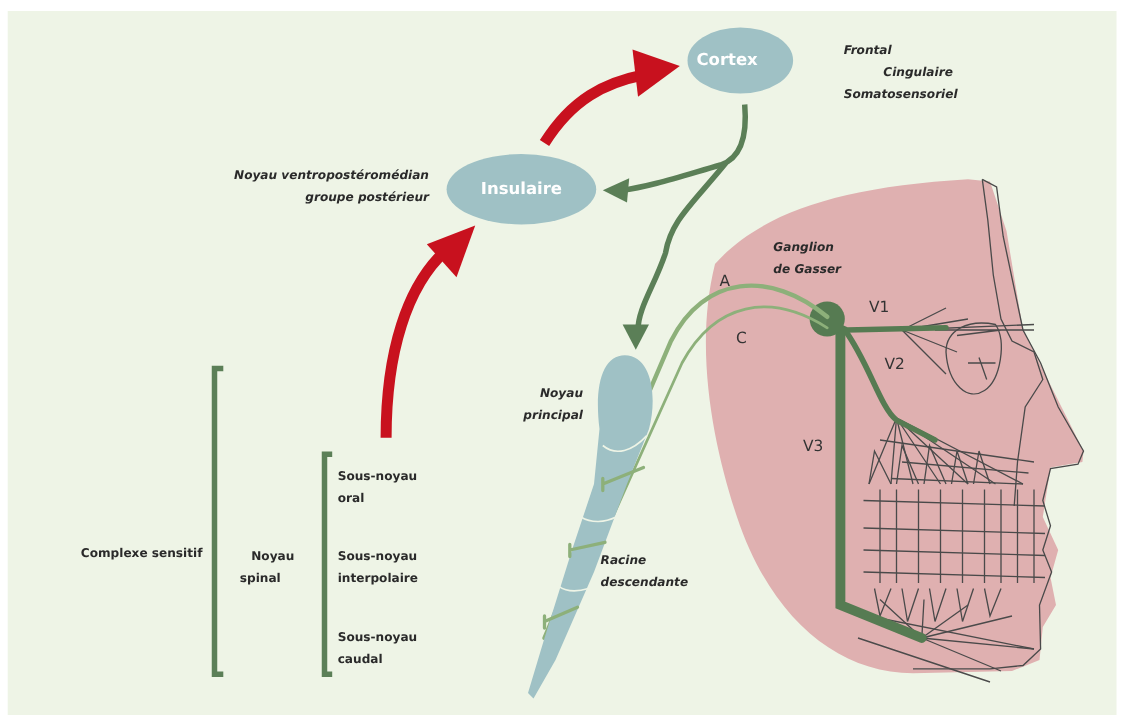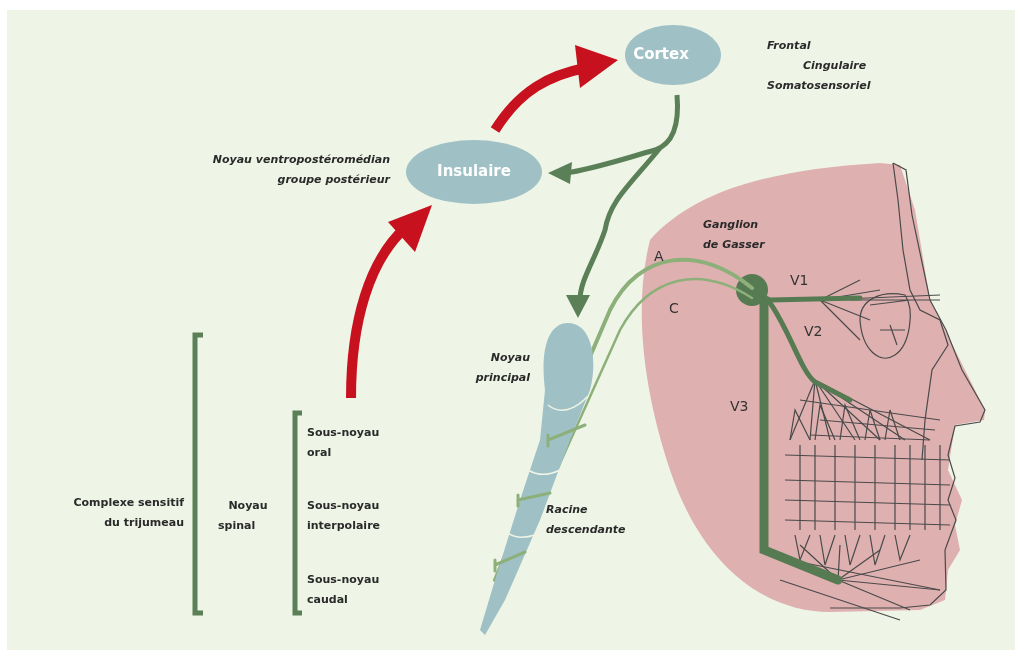--- a/index.html
+++ b/index.html
@@ -117,21 +117,20 @@
   <div class="lbl it r" style="position:static;">principal</div>
 </div>
 
 <div style="position:absolute;left:546px;top:500px;">
   <div class="lbl it" style="position:static;">Racine</div>
   <div class="lbl it" style="position:static;">descendante</div>
 </div>
 
 <div style="position:absolute;left:22px;top:493px;width:162px;">
   <div class="lbl r" style="position:static;">Complexe sensitif</div>
-  <div class="lbl r" style="position:static;">du trijumeau</div>
 </div>
 
 <div style="position:absolute;left:218px;top:496px;width:60px;">
   <div class="lbl" style="position:static;text-align:center;">Noyau</div>
   <div class="lbl" style="position:static;text-align:left;">spinal</div>
 </div>
 
 <div style="position:absolute;left:307px;top:423px;">
   <div class="lbl" style="position:static;">Sous-noyau</div>
   <div class="lbl" style="position:static;">oral</div>

